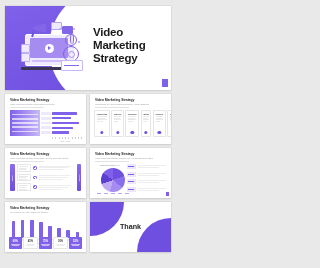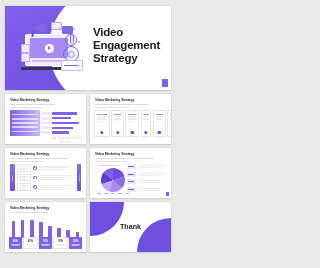--- a/index.html
+++ b/index.html
@@ -284,21 +284,21 @@
       <div class="globe"></div>
       <div class="target"></div>
       <div class="card"></div>
       <div class="dot d1"></div>
       <div class="dot d2"></div>
       <div class="dot d3"></div>
     </div>
 
     <div class="hero-title">
       <div>Video</div>
-      <div>Engagement</div>
+      <div>Marketing</div>
       <div>Strategy</div>
     </div>
     <div class="hero-badge"></div>
   </div>
 
   <div class="row">
 
     <div class="slide sm">
       <div class="s-title">Video Marketing Strategy</div>
       <div class="s-sub">Video Marketing Strategy Presentation Overview</div>

